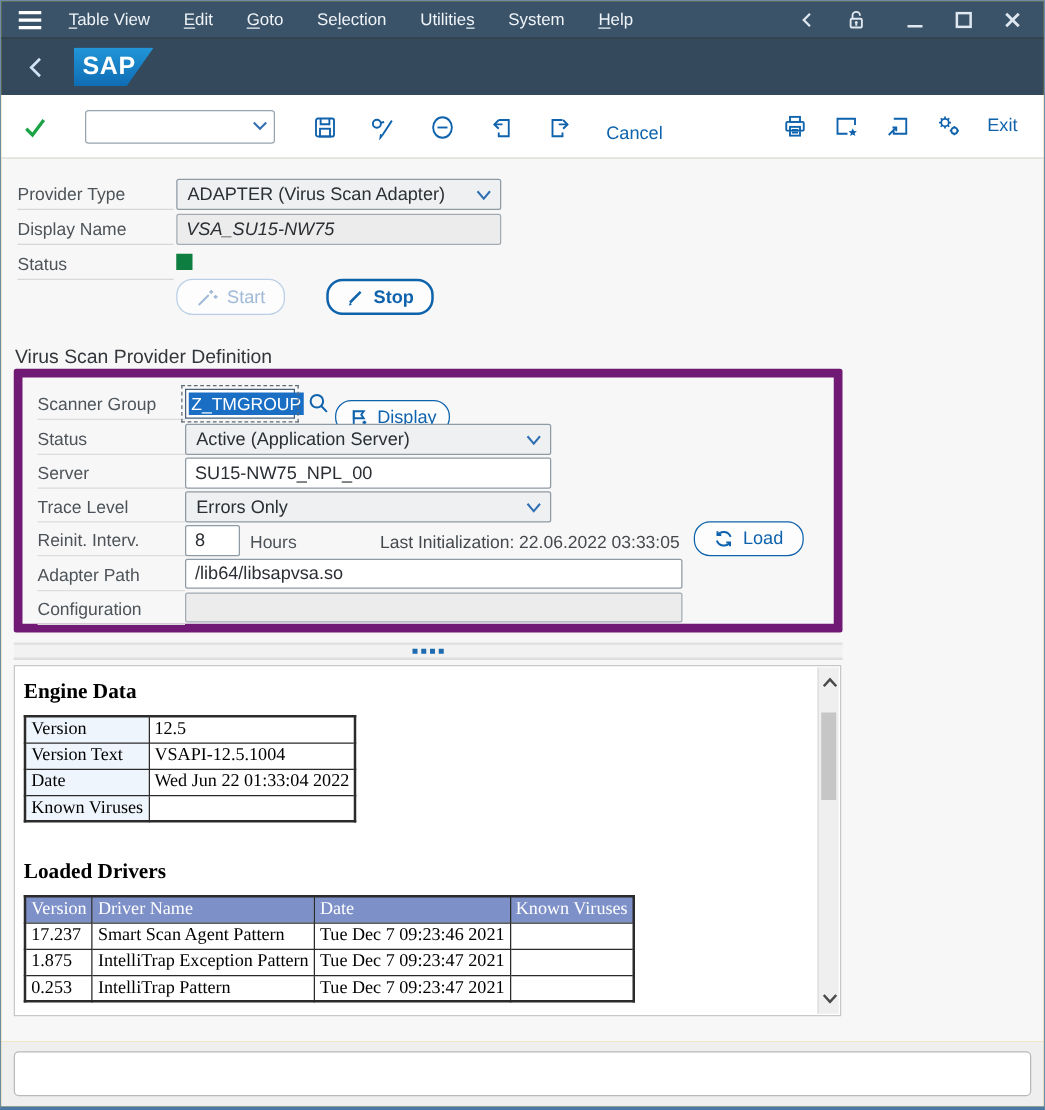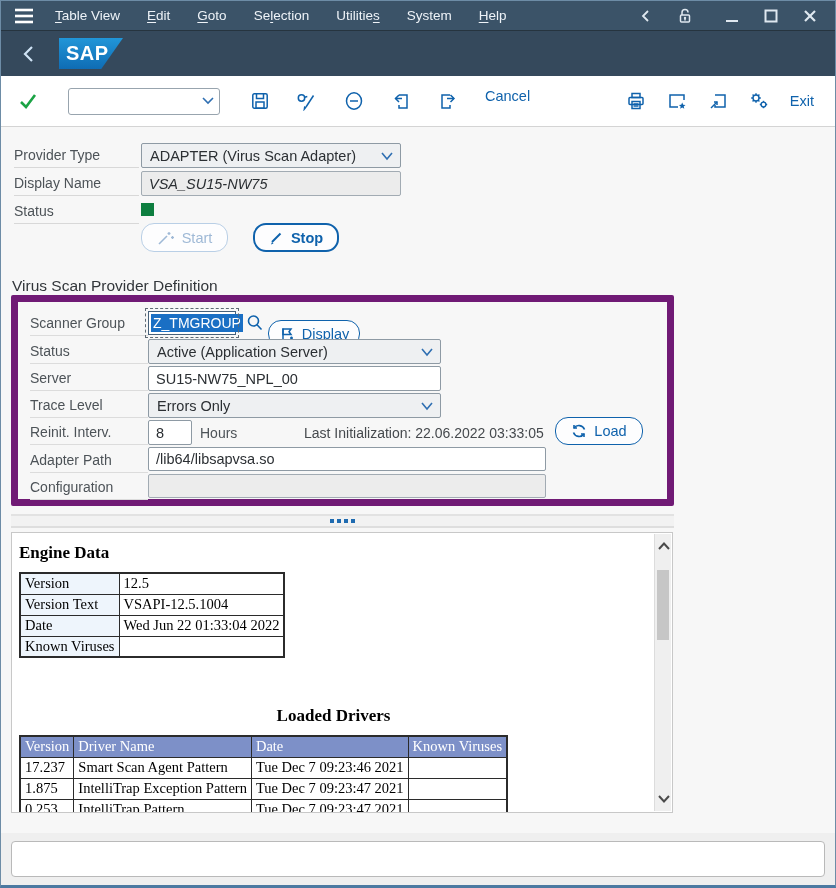--- a/index.html
+++ b/index.html
@@ -18,21 +18,21 @@
 
   
   .titlebar { height:45px; background:#35495c; display:flex; align-items:center; position:relative; flex:none; padding:0 16px; }
   .back-chev { width:24px; height:24px; display:flex; align-items:center; justify-content:center; cursor:pointer; }
   .sap-logo { margin-left:18px; width:64px; height:31px; background:linear-gradient(180deg,#2196d8,#0f6cb4); clip-path:polygon(0 0,100% 0,66% 100%,0 100%); color:#fff; font-weight:700; font-size:20px; display:flex; align-items:center; padding-left:7px; letter-spacing:.5px; }
   .title-text { position:absolute; left:0; right:0; text-align:center; color:#ffffff; font-size:17.5px; pointer-events:none; }
 
   
   .toolbar { height:51px; background:#ffffff; border-bottom:1px solid #d4d4d4; display:flex; align-items:center; padding:0 18px 0 14px; flex:none; }
   .tb-icon { width:26px; height:26px; display:flex; align-items:center; justify-content:center; cursor:pointer; color:#0f62ac; }
-  .tb-left { display:flex; align-items:flex-start; gap:21px; }
+  .tb-left { display:flex; align-items:flex-end; gap:21px; }
   .tb-right { margin-left:auto; display:flex; align-items:center; gap:15px; }
   .tb-label { color:#0f62ac; font-size:14.5px; cursor:pointer; padding:0 3px; }
   .cmd-combo { width:152px; height:27px; border:1px solid #98a4ae; border-radius:3px; background:#fff; display:flex; align-items:center; margin:0 6px; }
   .cmd-combo input { border:none; outline:none; flex:1; min-width:0; height:100%; font-size:13px; padding:0 4px; background:transparent; }
   .cmd-combo .chev { width:22px; display:flex; justify-content:center; cursor:pointer; }
 
   
   .main { position:relative; height:706px; background:#f7f7f7; flex:none; overflow:hidden; }
   .flabel { position:absolute; height:25px; display:flex; align-items:center; font-size:14px; color:#4d5358; border-bottom:1px solid #d8d8d8; width:125px; }
   .g-label { border-bottom:1px solid #dcdcdc; }
@@ -51,21 +51,21 @@
   .plain-text { position:absolute; font-size:14px; color:#4d5358; display:flex; align-items:center; height:25px; }
 
   .splitter { position:absolute; left:10px; top:387px; width:663px; height:14px; border-top:2px solid #e2e2e2; border-bottom:2px solid #dedede; background:#f2f2f2; display:flex; align-items:center; justify-content:center; gap:3px; cursor:row-resize; }
   .splitter i { width:4px; height:4px; background:#1f6bb0; display:block; }
 
   
   .panel { position:absolute; left:10px; top:405px; width:662px; height:281px; background:#ffffff; border:1px solid #c8c8c8; overflow:hidden; font-family:"Liberation Serif","DejaVu Serif",serif; }
   .panel-inner { position:absolute; left:7px; top:0; right:24px; }
   .html-h { font-size:17px; font-weight:700; color:#000; }
   .eh { margin-top:10px; }
-  .dh { margin-top:48px;text-align:center; }
+  .dh { margin-top:29px; }
   table.htmltbl { border-collapse:collapse; margin-top:9px; font-size:14.5px; color:#000; }
   table.htmltbl td, table.htmltbl th { border:1px solid #2b2b2b; height:21px; padding:0 4px; text-align:left; font-weight:400; white-space:nowrap; }
   table.engine { border:2px solid #2b2b2b; }
   table.engine td.lab { background:#eef5fc; width:72px; }
   table.engine td.val { width:125px; }
   table.drivers { border:2px solid #2b2b2b; }
   table.drivers th { background:#7d90c8; color:#fff; }
   .c-ver { width:36px; } .c-drv { width:133px; } .c-date { width:116px; } .c-kv { width:72px; }
 
   .vscroll { position:absolute; top:1px; right:1px; bottom:1px; width:17px; background:#efefef; border-left:1px solid #dcdcdc; }
@@ -275,21 +275,21 @@
           <line x1="2" y1="14" x2="10" y2="6"></line>
           <g stroke-width="1.3">
             <line x1="12" y1="2" x2="12" y2="5"></line>
             <line x1="10.5" y1="3.5" x2="13.5" y2="3.5"></line>
             <line x1="15.5" y1="6" x2="15.5" y2="9"></line>
             <line x1="14" y1="7.5" x2="17" y2="7.5"></line>
           </g>
         </svg>
       <span>Start</span>
     </button>
-    <button class="btn strong" style="left:252px; top:96px; width:86px; height:29px;">
+    <button class="btn strong" style="left:260px; top:96px; width:86px; height:29px;">
       <svg width="15" height="15" viewBox="0 0 15 15" fill="none" stroke="#0f62ac" stroke-width="2">
           <line x1="3" y1="12" x2="11.5" y2="3.5"></line>
           <path d="M3 12l-1 2.5L4.5 13.5z" fill="#0f62ac" stroke="none"></path>
         </svg>
       <span>Stop</span>
     </button>
 
     <div class="section-title">Virus Scan Provider Definition</div>
     <div class="groupbox">
 

